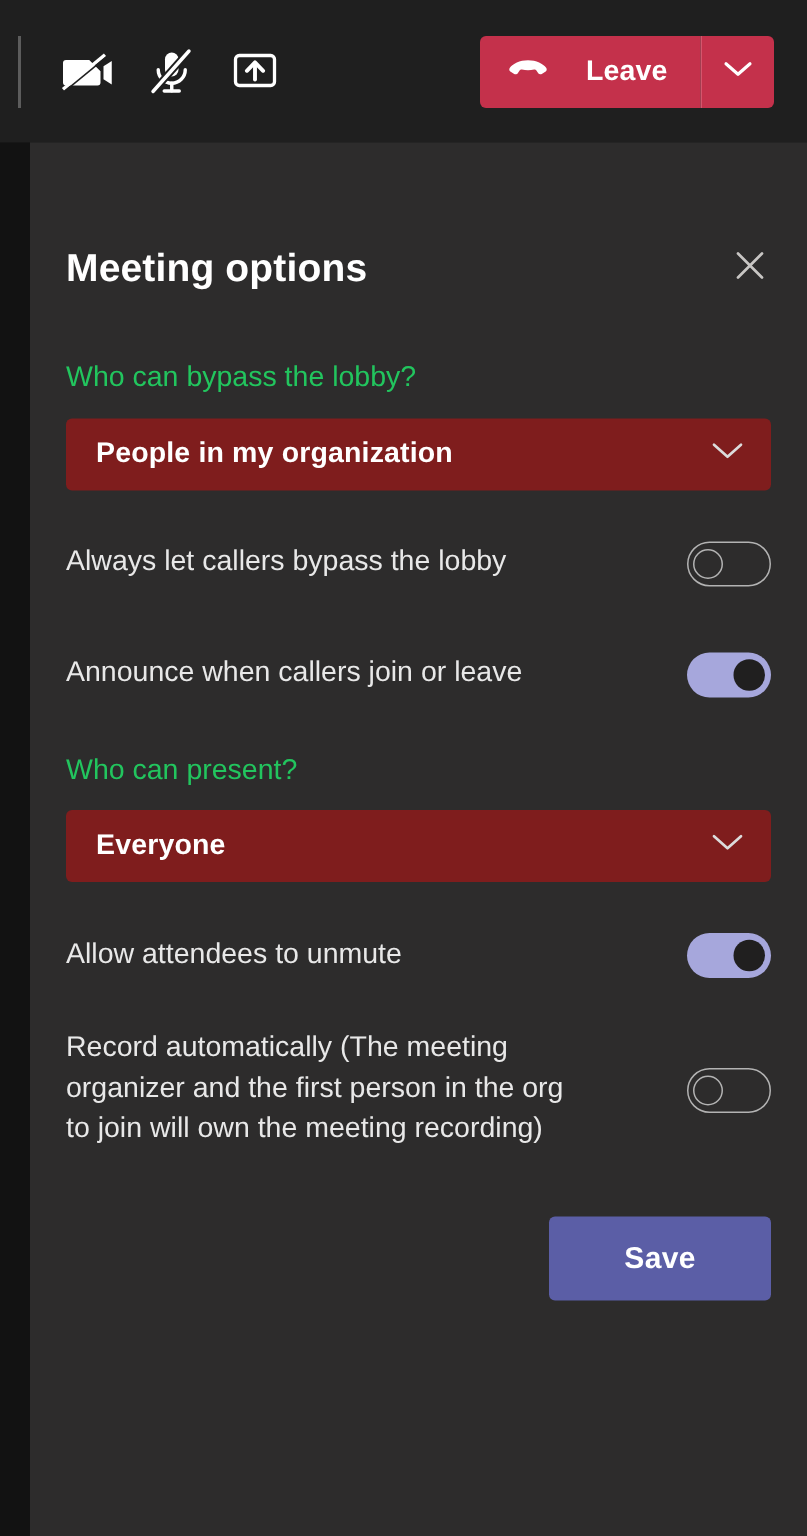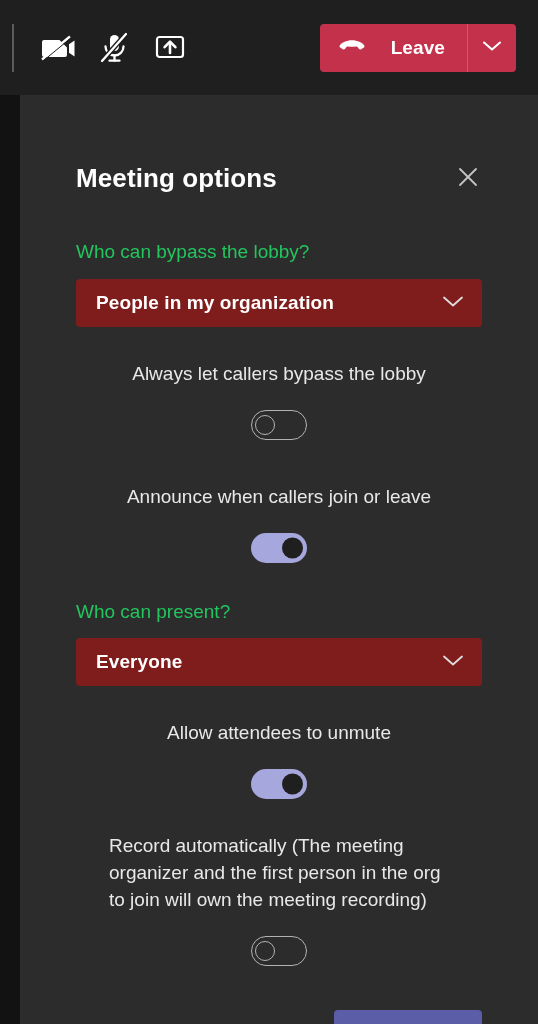--- a/index.html
+++ b/index.html
@@ -49,21 +49,21 @@
   }
 
   
   .left-rail {
     position: absolute; left: 0; top: 95px; width: 20px; height: 929px;
     background: #121212;
   }
   .panel {
     position: absolute; left: 20px; top: 95px; width: 518px; height: 929px;
     background: #2d2c2c;
-    padding: 0 56px;
+    padding: 0 24px;
   }
 
   
   .panel-head {
     display: flex; align-items: center; justify-content: space-between;
     padding-top: 65px; padding-bottom: 0;
   }
   .panel-title {
     color: #ffffff; font-size: 26px; font-weight: 700; letter-spacing: .1px;
   }
@@ -84,21 +84,21 @@
     background: #7f1d1d; border: none; border-radius: 4px;
     display: flex; align-items: center; justify-content: space-between;
     padding: 0 18px 0 20px; cursor: pointer;
   }
   .select-value {
     color: #ffffff; font-size: 19px; font-weight: 700; letter-spacing: .1px;
   }
 
   .toggle-row {
     display: flex; align-items: center; justify-content: space-between;
-    gap: 22px; margin-top: 34px; flex-direction: column;
+    gap: 22px; margin-top: 34px;
   }
   .toggle-row.tight { margin-top: 44px; }
   .toggle-label {
     color: #e8e8e8; font-size: 19px; font-weight: 400; line-height: 1.42;
     flex: 1 1 auto; max-width: 340px;
   }
 
   .switch {
     flex: 0 0 auto; width: 56px; height: 30px; border-radius: 15px;
     position: relative; cursor: pointer; border: none; padding: 0;

